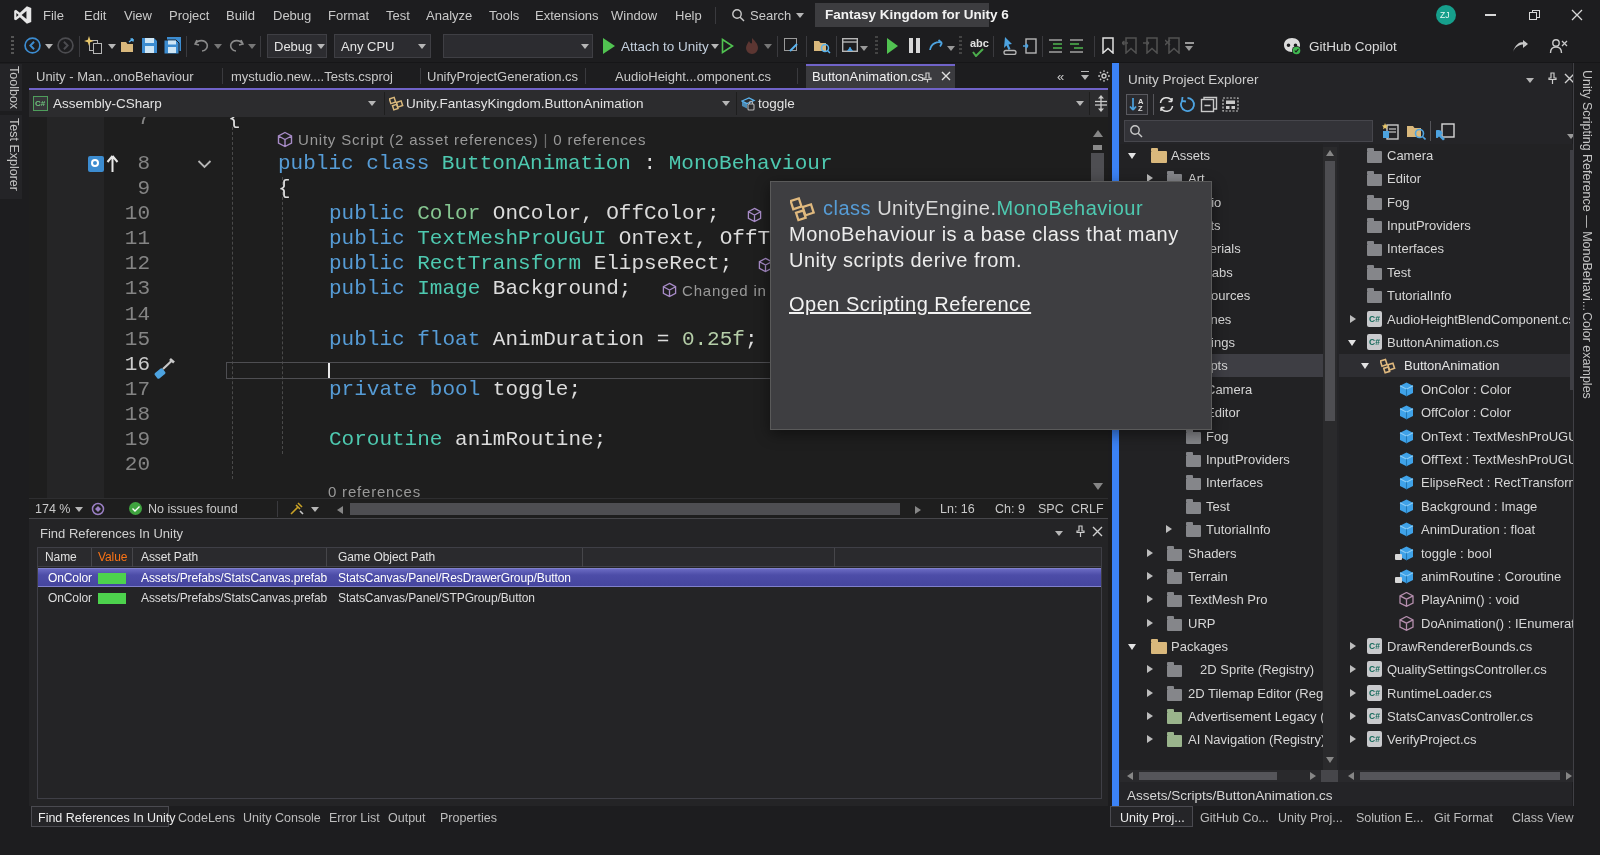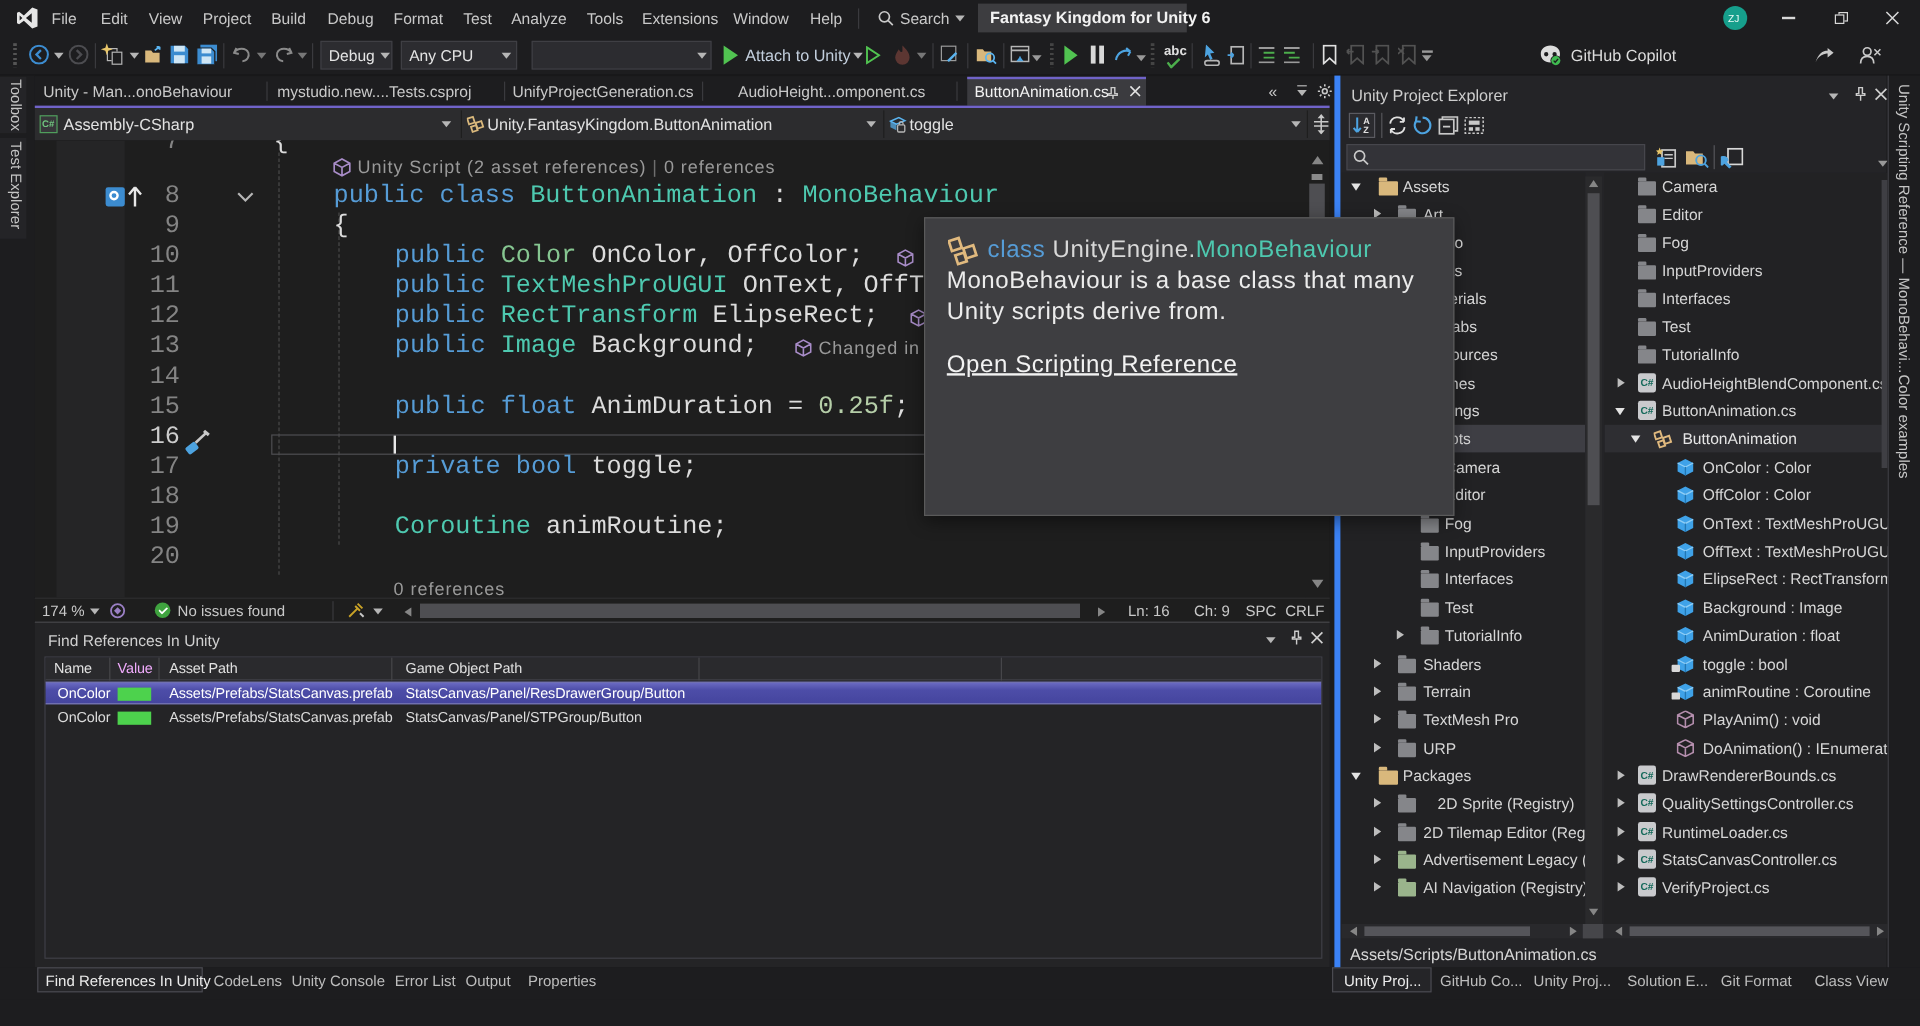--- a/index.html
+++ b/index.html
@@ -410,21 +410,21 @@
         <path d="M4 1 H7 L7 6 L9 6 L9 7.5 L2 7.5 L2 6 L4 6 Z M5.5 7.5 L5.5 12" stroke="#cccccc" stroke-width="1.2" fill="none"></path>
       </svg>
   <svg class="a" style="left:1063px;top:7px;" width="11" height="11" viewBox="0 0 11 11">
         <path stroke="#d0d0d0" stroke-width="1.4" d="M1 1 L10 10 M10 1 L1 10"></path>
       </svg>
 
   <div class="a frgrid" style="left:8px;top:28px;width:1065px;height:252px;border:1px solid #3f3f46;background:#242426;">
 
     <div class="a" style="left:0;top:0;width:1063px;height:19px;background:#2a2a2d;border-bottom:1px solid #3f3f46;">
       <span class="t" style="left:7px;top:3px;color:#e0e0e0;">Name</span>
-      <span class="t" style="left:60px;top:3px;color:#f0abfc;">Value</span>
+      <span class="t" style="left:60px;top:3px;color:#f97316;">Value</span>
       <span class="t" style="left:103px;top:3px;color:#e0e0e0;">Asset Path</span>
       <span class="t" style="left:300px;top:3px;color:#e0e0e0;">Game Object Path</span>
       <div class="a sep-v" style="left:53px;top:0;height:19px;"></div>
       <div class="a sep-v" style="left:94px;top:0;height:19px;"></div>
       <div class="a sep-v" style="left:288px;top:0;height:19px;"></div>
       <div class="a sep-v" style="left:544px;top:0;height:19px;"></div>
       <div class="a sep-v" style="left:796px;top:0;height:19px;"></div>
     </div>
 
     <div class="a" style="left:0;top:20px;width:1063px;height:19px;background:linear-gradient(180deg,#6a6ac2 0,#4d4da8 35%,#45459e 100%);border-top:1px solid #8080cc;border-bottom:1px solid #8080cc;">
@@ -454,21 +454,21 @@
   <div class="a" style="left:1110px;top:0;width:83px;height:21px;border:1px solid #4a4a50;background:#252528;"></div>
   <span class="t" style="left:1120px;top:6px;color:#ececec;font-size:12.5px;">Unity Proj...</span>
   <span class="t" style="left:1200px;top:6px;color:#bdbdbd;font-size:12.5px;">GitHub Co...</span>
   <span class="t" style="left:1278px;top:6px;color:#bdbdbd;font-size:12.5px;">Unity Proj...</span>
   <span class="t" style="left:1356px;top:6px;color:#bdbdbd;font-size:12.5px;">Solution E...</span>
   <span class="t" style="left:1434px;top:6px;color:#bdbdbd;font-size:12.5px;">Git Format</span>
   <span class="t" style="left:1512px;top:6px;color:#bdbdbd;font-size:12.5px;">Class View</span>
 </div>
 
 
-<div class="a" id="rightpanel" style="left:1112px;top:63px;width:460px;height:743px;background:#242427;border-left:5px solid #3b82f6;">
+<div class="a" id="rightpanel" style="left:1112px;top:63px;width:460px;height:743px;background:#242427;border-left:7px solid #3b82f6;">
   <span class="t" style="left:9px;top:10px;font-size:13.5px;color:#cdcdcd;">Unity Project Explorer</span>
   <div class="a caret" style="left:407px;top:15px;"></div>
   <svg class="a" style="left:428px;top:9px;" width="11" height="13" viewBox="0 0 11 13">
         <path d="M4 1 H7 L7 6 L9 6 L9 7.5 L2 7.5 L2 6 L4 6 Z M5.5 7.5 L5.5 12" stroke="#cccccc" stroke-width="1.2" fill="none"></path>
       </svg>
   <svg class="a" style="left:445px;top:10px;" width="11" height="11" viewBox="0 0 11 11">
         <path stroke="#d0d0d0" stroke-width="1.4" d="M1 1 L10 10 M10 1 L1 10"></path>
       </svg>
 
   <div class="a" style="left:7px;top:31px;width:22px;height:21px;border:1px solid #5a5a60;background:#2b2b2f;"></div>

